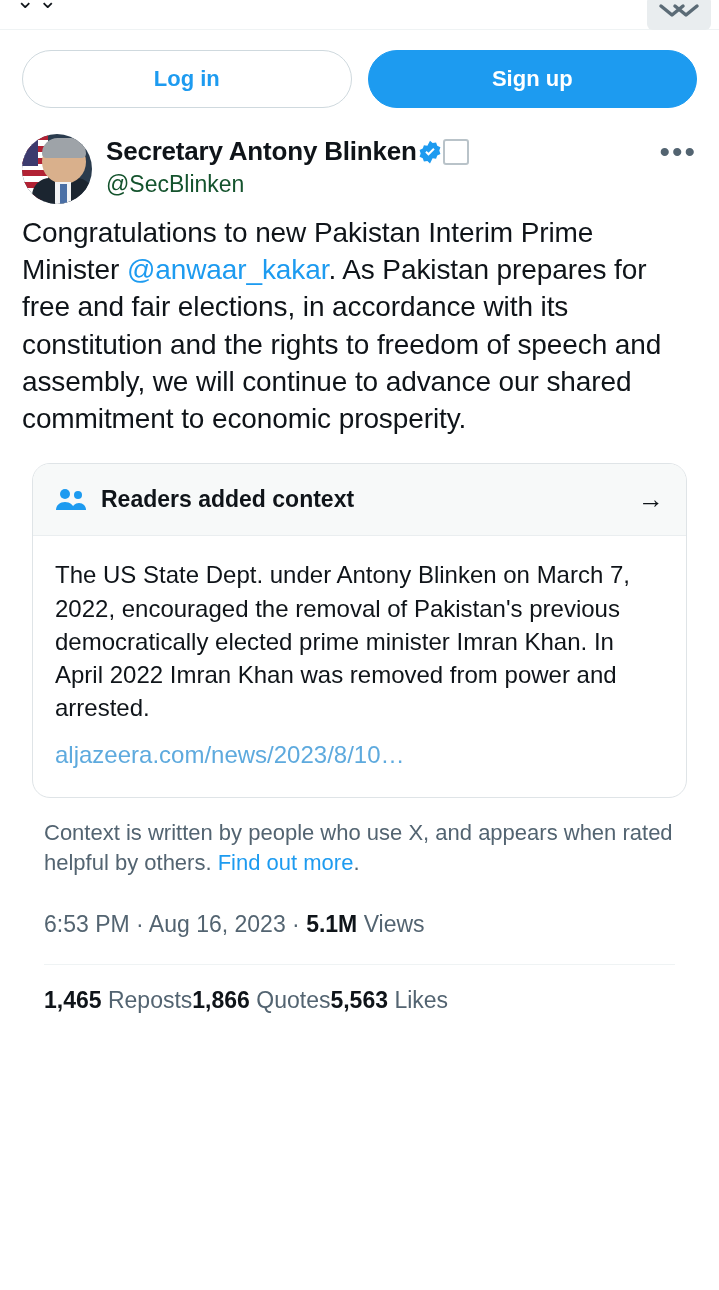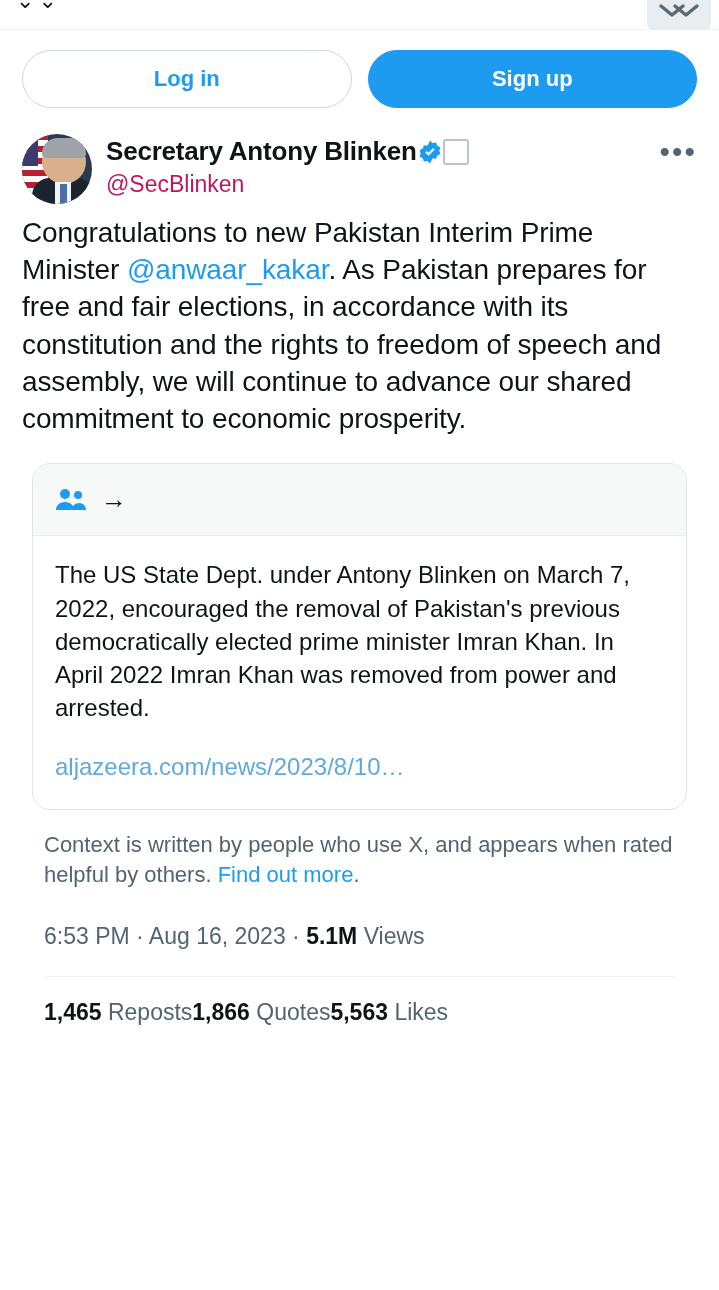--- a/index.html
+++ b/index.html
@@ -165,21 +165,21 @@
     flex: 0 0 26px;
   }
   .placeholder-box {
     width: 26px; height: 26px;
     border: 2px solid #b9c3c9;
     border-radius: 3px;
     background: #ffffff;
   }
   .handle {
     font-size: 23px;
-    color: #be185d;
+    color: #14532d;
     margin-top: 4px;
   }
   .more-btn {
     position: absolute;
     right: 0;
     top: 8px;
     font-size: 30px;
     color: #536471;
     letter-spacing: 2px;
     line-height: 20px;
@@ -224,21 +224,21 @@
     cursor: pointer;
   }
   .note-body {
     padding: 22px 22px 26px 22px;
     font-size: 24px;
     line-height: 1.38;
     color: #0f1419;
   }
   .note-link {
     display: block;
-    margin-top: 26px;
+    margin-top: 14px;
     color: #5eaade;
     font-size: 24px;
     cursor: pointer;
   }
 
   .note-footer {
     margin: 20px 22px 0 22px;
     font-size: 22px;
     line-height: 1.35;
     color: #536471;
@@ -320,20 +320,21 @@
     </div>
 
     <div class="note">
       <div class="note-head">
         <svg class="people-icon" width="32" height="26" viewBox="0 0 32 26">
           <circle cx="10" cy="7" r="5" fill="#1d9bf0"></circle>
           <circle cx="23" cy="8" r="4" fill="#1d9bf0"></circle>
           <path d="M1 23c0-5 4-8 9-8s9 3 9 8z" fill="#1d9bf0"></path>
           <path d="M17 23c0-4 3-7 7-7s7 3 7 7z" fill="#1d9bf0"></path>
         </svg>
+        <span class="note-title">Readers added context</span>
         <span class="arrow-right">→</span>
       </div>
       <div class="note-body">
         <span>The US State Dept. under Antony Blinken on March 7, 2022, encouraged the removal of Pakistan's previous democratically elected prime minister Imran Khan. In April 2022 Imran Khan was removed from power and arrested.</span>
         <span class="note-link">aljazeera.com/news/2023/8/10…</span>
       </div>
     </div>
 
     <div class="note-footer">
       <span>Context is written by people who use X, and appears when rated helpful by others. </span><a>Find out more</a><span>.</span>

